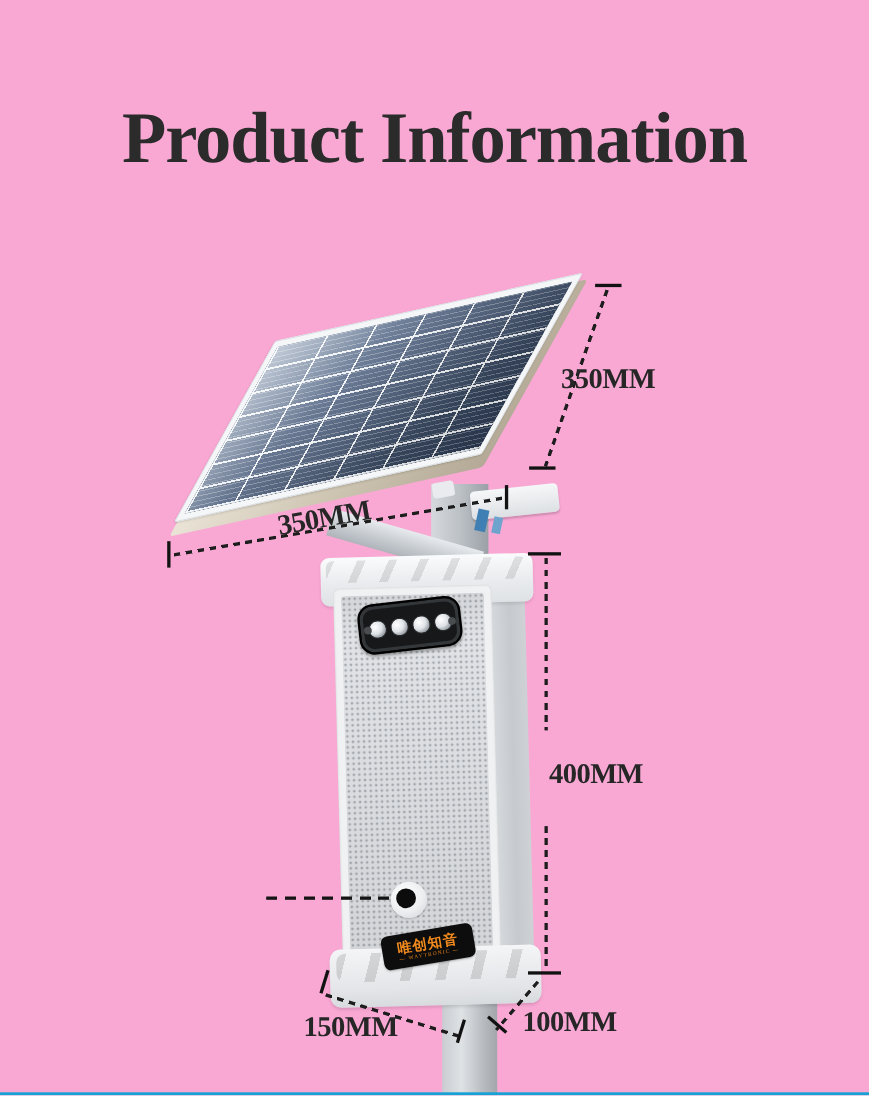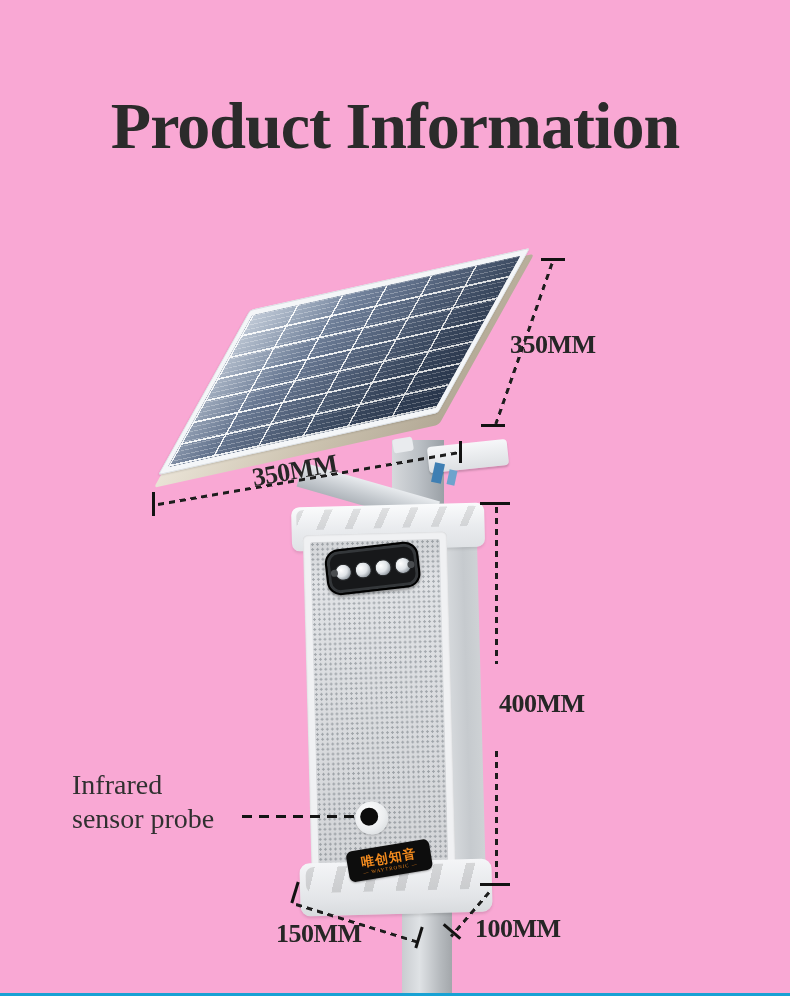--- a/index.html
+++ b/index.html
@@ -241,21 +241,17 @@
 
   <div class="dash z20" style="left:489px;top:891px;width:58px;transform:rotate(130.8deg);"></div>
   <div class="tick z20" style="left:441px;top:930px;width:22px;height:3px;transform:rotate(41deg);"></div>
   <div class="dim z20" style="left:475px;top:914px;">100MM</div>
 
   <div class="tick z20" style="left:284px;top:891px;width:22px;height:3px;transform:rotate(107deg);"></div>
   <div class="dash z20" style="left:296px;top:903px;width:129px;transform:rotate(17.2deg);"></div>
   <div class="tick z20" style="left:408px;top:936px;width:22px;height:3px;transform:rotate(107deg);"></div>
   <div class="dim z20" style="left:276px;top:919px;">150MM</div>
 
-  <div class="ir-label">
-    <span style="display:block;">Infrared</span>
-    <span style="display:block;">sensor probe</span>
-  </div>
   <div class="leader z20" style="left:242px;top:815px;width:112px;"></div>
 
   <div class="accent-line"></div>
 
 </div>
 
 </body></html>

